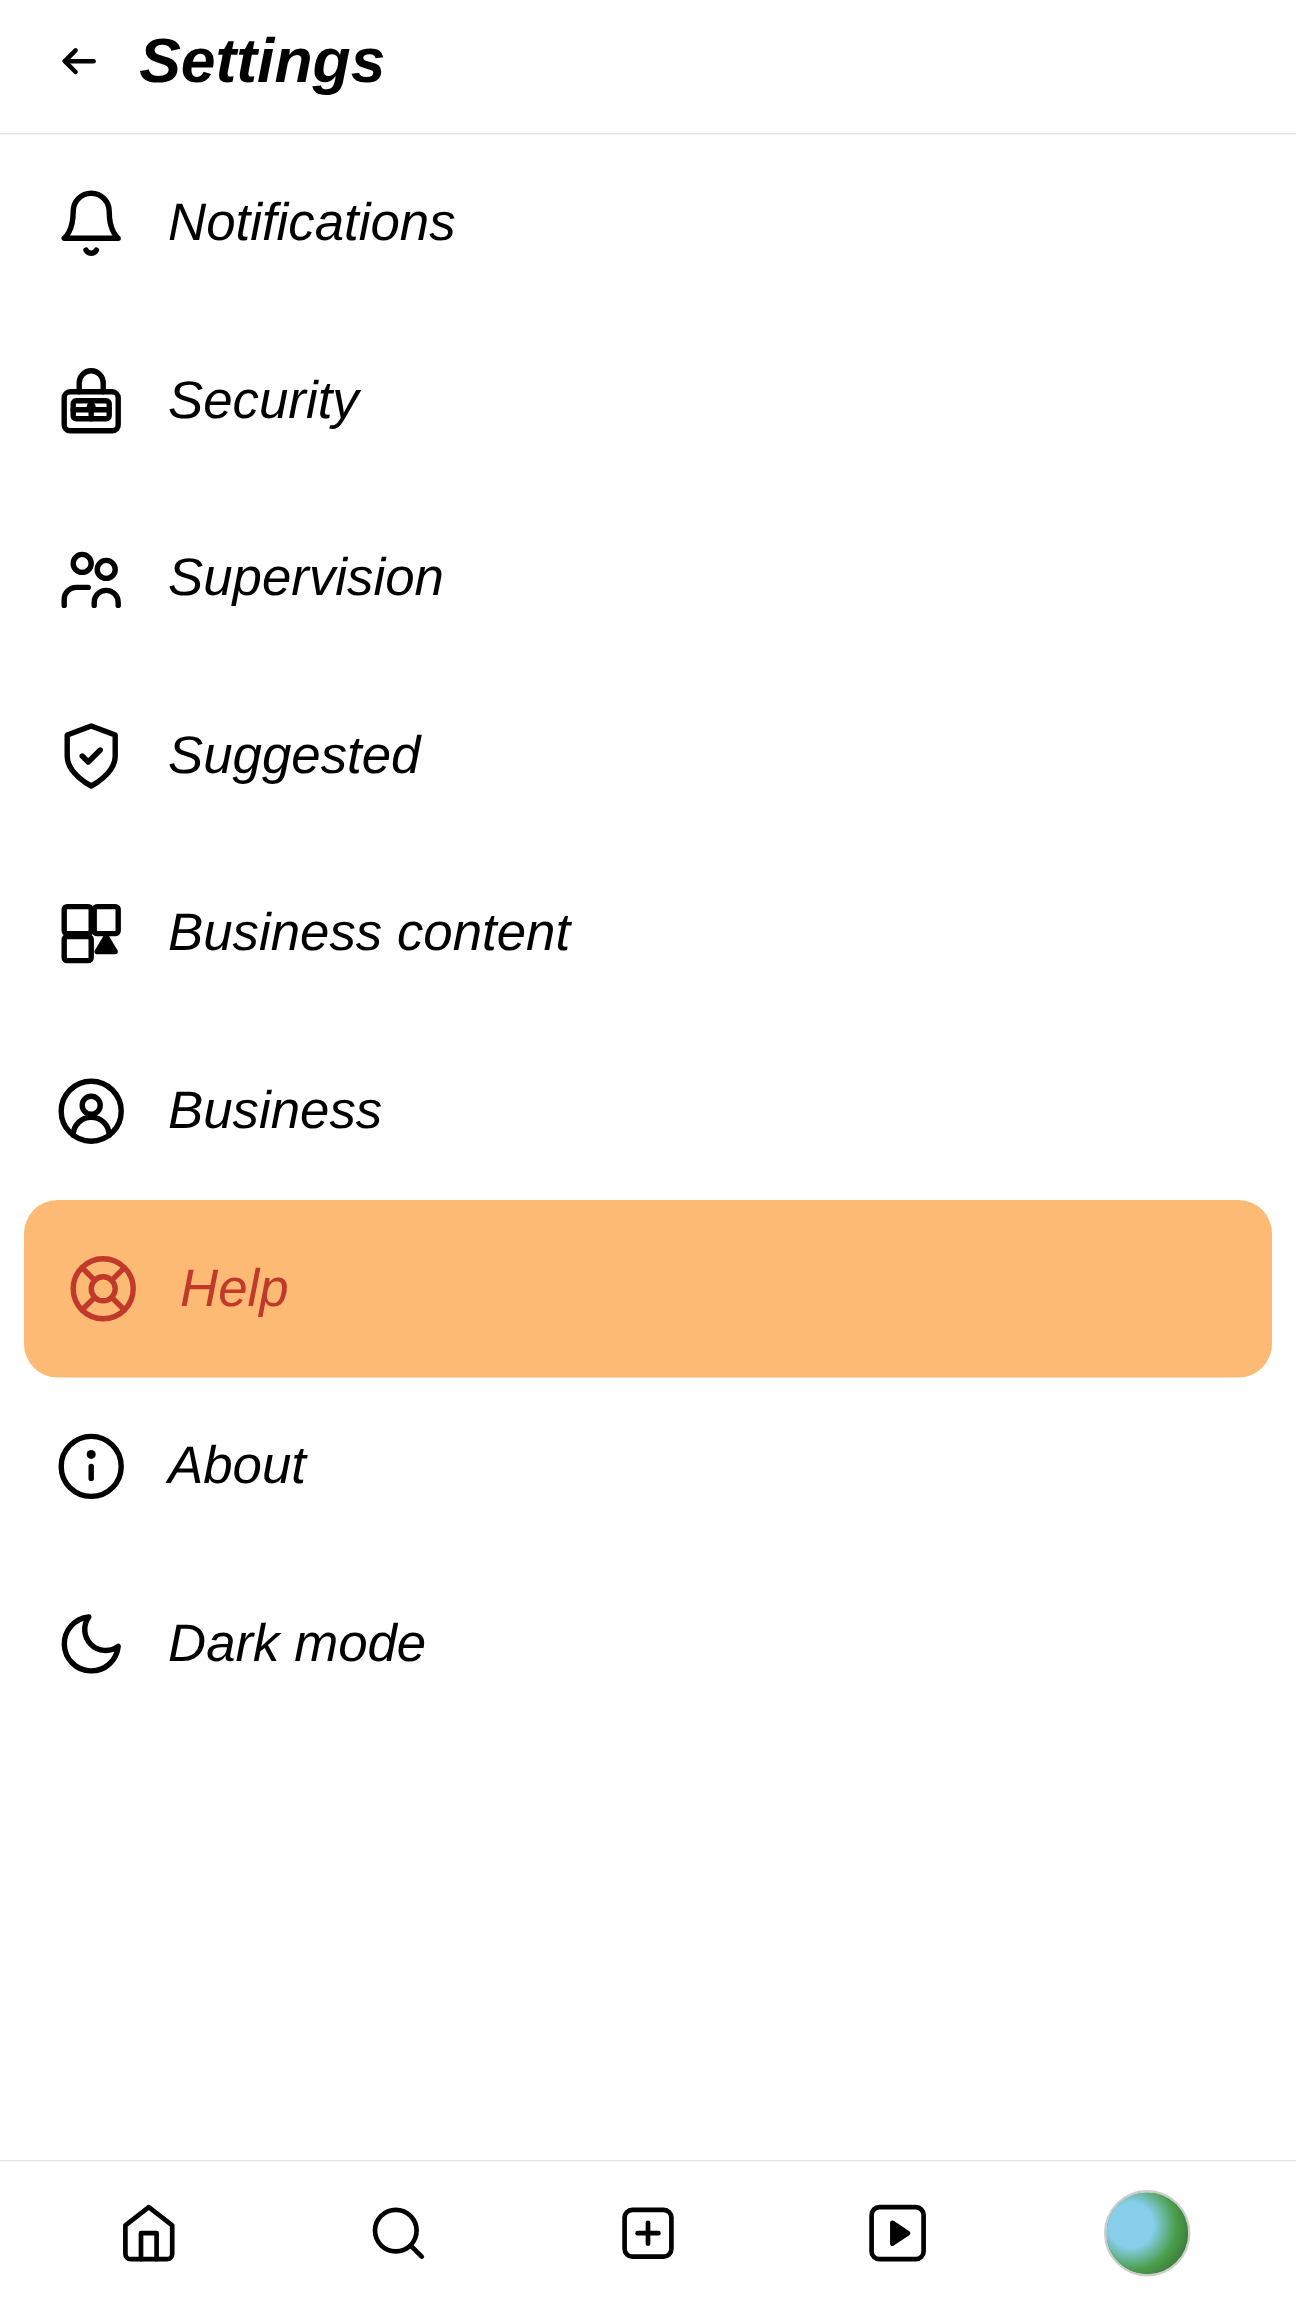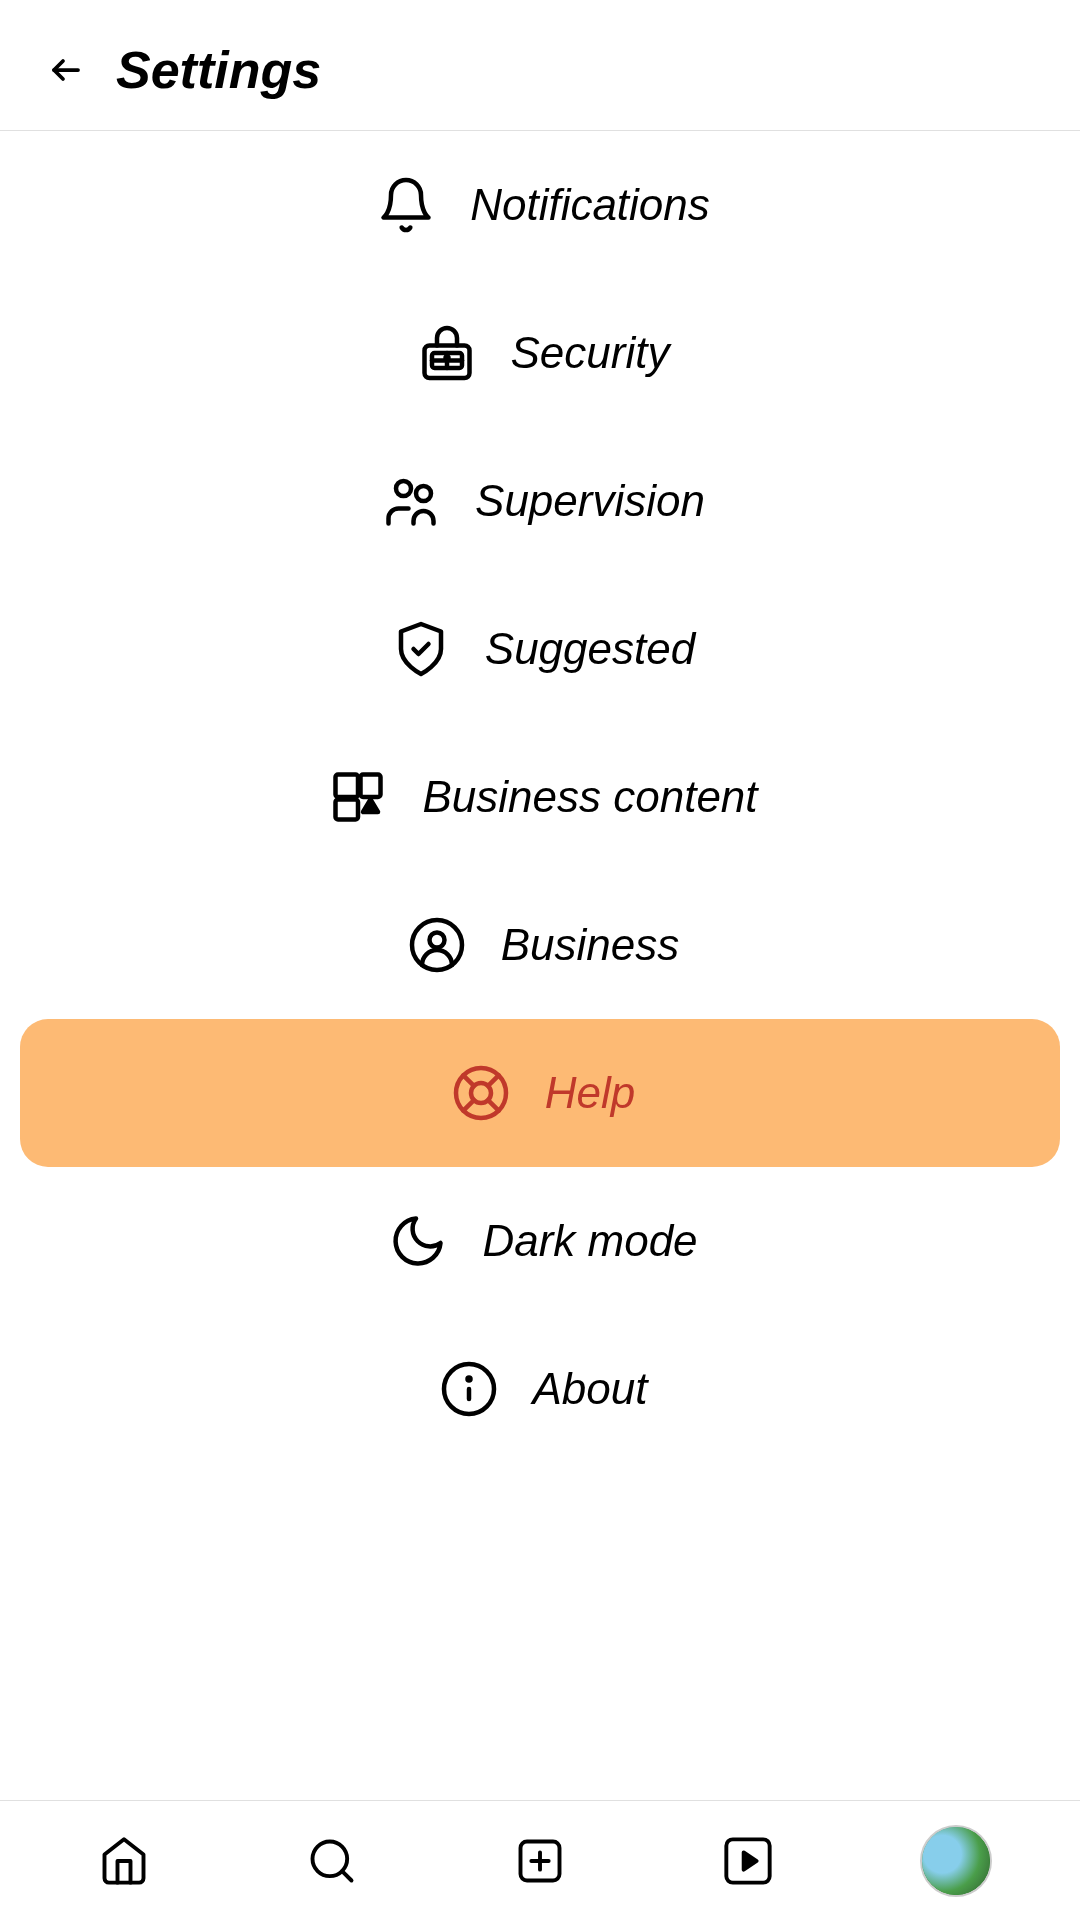--- a/index.html
+++ b/index.html
@@ -14,21 +14,21 @@
       height: 1920px;
       background: #ffffff;
       font-family: -apple-system, BlinkMacSystemFont, 'Segoe UI', sans-serif;
       overflow: hidden;
       position: relative;
     }
 
     .header {
       display: flex;
       align-items: center;
-      padding: 40px 36px 30px 36px;
+      padding: 21px 36px 30px 36px;
       border-bottom: 1px solid #e0e0e0;
     }
 
     .back-btn {
       width: 60px;
       height: 60px;
       display: flex;
       align-items: center;
       justify-content: center;
       cursor: pointer;
@@ -52,21 +52,20 @@
       padding: 0;
       margin: 0;
     }
 
     .menu-item {
       display: flex;
       align-items: center;
       padding: 38px 40px;
       cursor: pointer;
       position: relative;
-      justify-content: center;
     }
 
     .menu-item.active {
       background: #fdba74;
       border-radius: 28px;
       margin: 0 20px;
       padding: 38px 30px;
     }
 
     .menu-item.active .menu-label {
@@ -242,35 +241,35 @@
         <line x1="14.83" y1="9.17" x2="19.07" y2="4.93"></line>
         <line x1="4.93" y1="19.07" x2="9.17" y2="14.83"></line>
       </svg>
     </span>
     <span class="menu-label">Help</span>
   </li>
 
   <li class="menu-item">
     <span class="menu-icon">
       <svg viewBox="0 0 24 24" fill="none" stroke="#000" stroke-width="1.8" stroke-linecap="round" stroke-linejoin="round">
-        <path d="M21 12.79A9 9 0 1 1 11.21 3 7 7 0 0 0 21 12.79z"></path>
-      </svg>
-    </span>
-    <span class="menu-label">Dark mode</span>
-  </li>
-
-  <li class="menu-item">
-    <span class="menu-icon">
-      <svg viewBox="0 0 24 24" fill="none" stroke="#000" stroke-width="1.8" stroke-linecap="round" stroke-linejoin="round">
         <circle cx="12" cy="12" r="10"></circle>
         <line x1="12" y1="8" x2="12" y2="8" stroke-width="3"></line>
         <line x1="12" y1="12" x2="12" y2="16"></line>
       </svg>
     </span>
     <span class="menu-label">About</span>
+  </li>
+
+  <li class="menu-item">
+    <span class="menu-icon">
+      <svg viewBox="0 0 24 24" fill="none" stroke="#000" stroke-width="1.8" stroke-linecap="round" stroke-linejoin="round">
+        <path d="M21 12.79A9 9 0 1 1 11.21 3 7 7 0 0 0 21 12.79z"></path>
+      </svg>
+    </span>
+    <span class="menu-label">Dark mode</span>
   </li>
 
 </ul>
 
 <nav class="bottom-nav">
   <div class="nav-item">
     <svg viewBox="0 0 24 24" fill="none" stroke="#000" stroke-width="1.8" stroke-linecap="round" stroke-linejoin="round">
       <path d="M3 9l9-7 9 7v11a2 2 0 0 1-2 2H5a2 2 0 0 1-2-2z"></path>
       <polyline points="9 22 9 12 15 12 15 22"></polyline>
     </svg>

